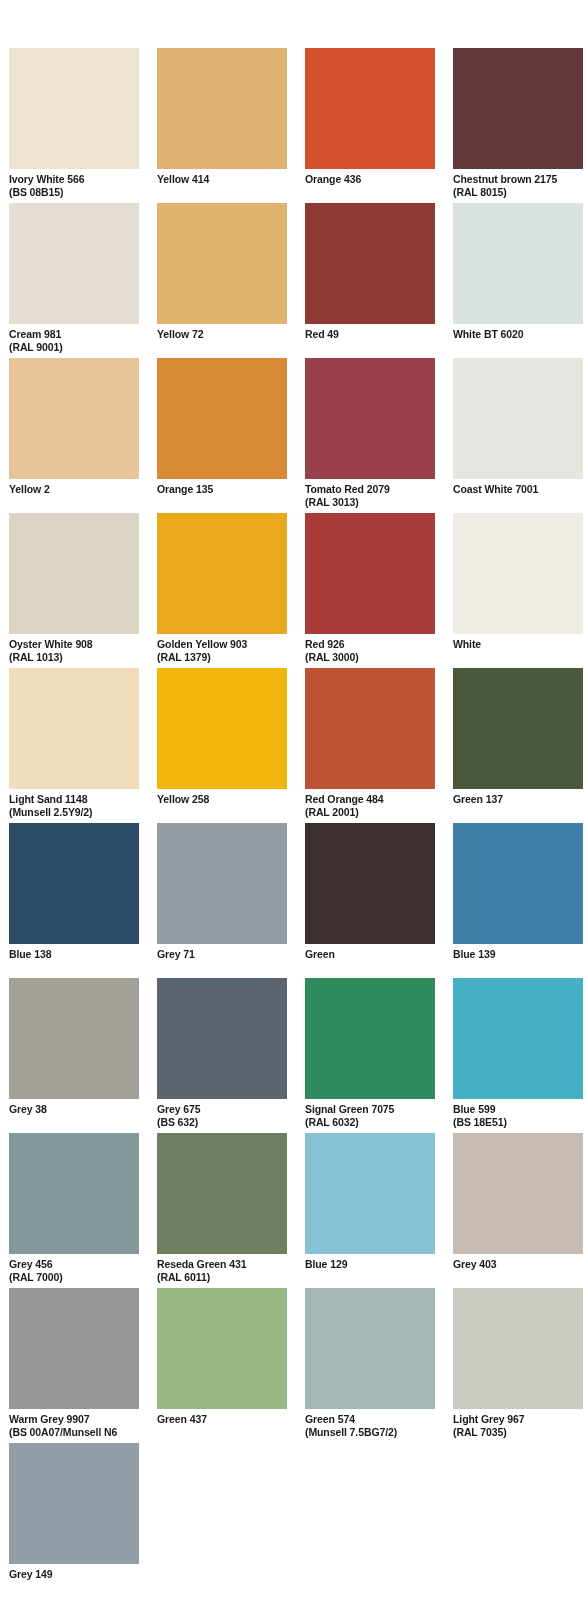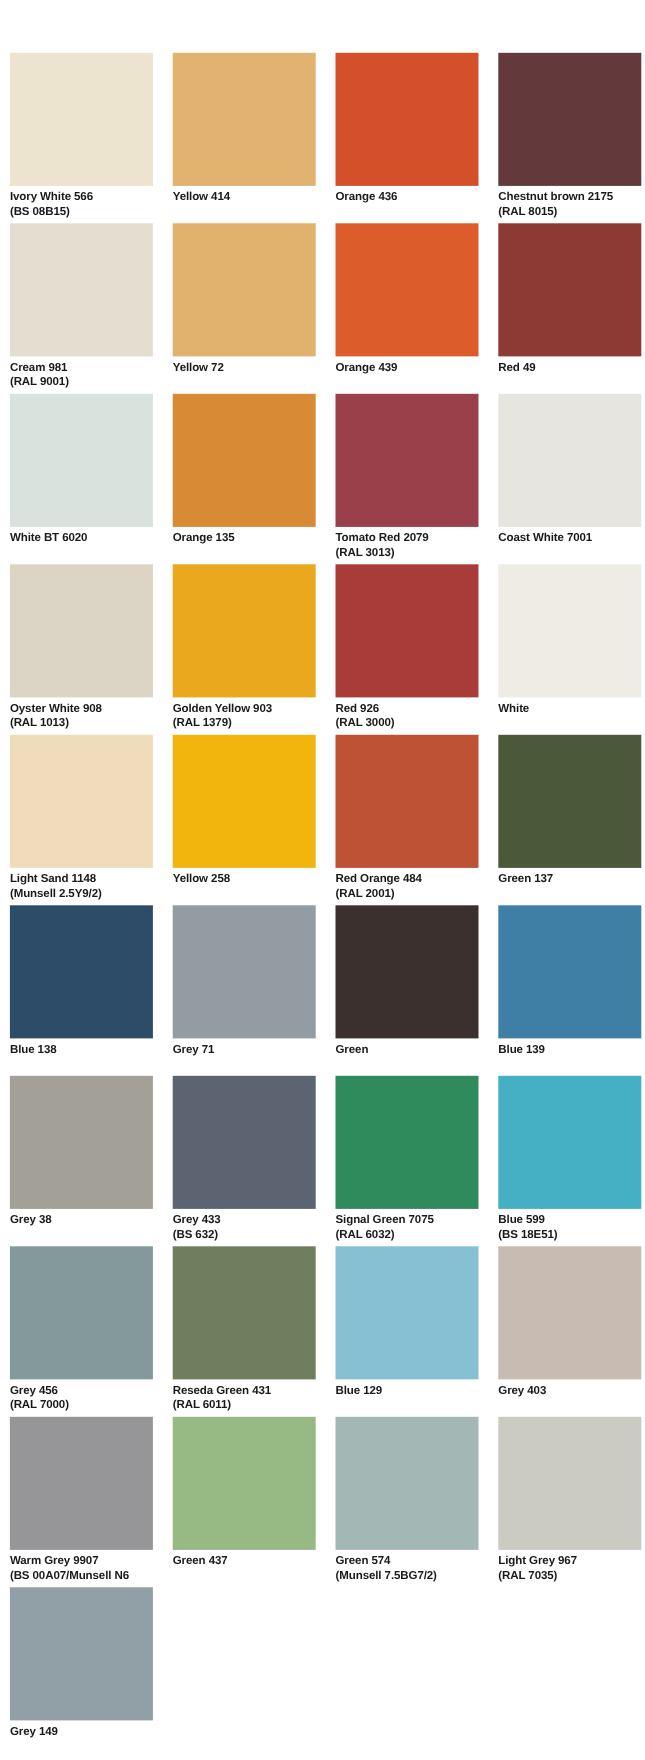--- a/index.html
+++ b/index.html
@@ -80,32 +80,32 @@
         <div class="caption"><span>Chestnut brown 2175</span><span class="line2">(RAL 8015)</span></div>
       </div>
       <div class="cell col-1">
         <div class="swatch" style="background-color: rgb(228, 222, 208);"></div>
         <div class="caption"><span>Cream 981</span><span class="line2">(RAL 9001)</span></div>
       </div>
       <div class="cell col-2">
         <div class="swatch" style="background-color: rgb(224, 178, 110);"></div>
         <div class="caption"><span>Yellow 72</span></div>
       </div>
-      <div class="cell col-3">
-        <div class="swatch" style="background-color: rgb(220, 92, 44);"></div>
-        <div class="caption"><span>Orange 439</span></div>
-      </div>
       <div class="cell col-4">
         <div class="swatch" style="background-color: rgb(142, 58, 52);"></div>
         <div class="caption"><span>Red 49</span></div>
       </div>
       <div class="cell col-1">
         <div class="swatch" style="background-color: rgb(218, 226, 221);"></div>
         <div class="caption"><span>White BT 6020</span></div>
       </div>
+      <div class="cell col-2">
+        <div class="swatch" style="background-color: rgb(231, 196, 150);"></div>
+        <div class="caption"><span>Yellow 2</span></div>
+      </div>
       <div class="cell col-3">
         <div class="swatch" style="background-color: rgb(217, 138, 53);"></div>
         <div class="caption"><span>Orange 135</span></div>
       </div>
       <div class="cell col-4">
         <div class="swatch" style="background-color: rgb(153, 64, 74);"></div>
         <div class="caption"><span>Tomato Red 2079</span><span class="line2">(RAL 3013)</span></div>
       </div>
       <div class="cell col-1">
         <div class="swatch" style="background-color: rgb(230, 229, 224);"></div>
@@ -158,21 +158,21 @@
       <div class="cell col-2">
         <div class="swatch" style="background-color: rgb(63, 127, 165);"></div>
         <div class="caption"><span>Blue 139</span></div>
       </div>
       <div class="cell col-3">
         <div class="swatch" style="background-color: rgb(163, 160, 152);"></div>
         <div class="caption"><span>Grey 38</span></div>
       </div>
       <div class="cell col-4">
         <div class="swatch" style="background-color: rgb(92, 100, 114);"></div>
-        <div class="caption"><span>Grey 433</span><span class="line2">(BS 632)</span></div>
+        <div class="caption"><span>Grey 675</span><span class="line2">(BS 632)</span></div>
       </div>
       <div class="cell col-1">
         <div class="swatch" style="background-color: rgb(47, 139, 91);"></div>
         <div class="caption"><span>Signal Green 7075</span><span class="line2">(RAL 6032)</span></div>
       </div>
       <div class="cell col-2">
         <div class="swatch" style="background-color: rgb(69, 176, 196);"></div>
         <div class="caption"><span>Blue 599</span><span class="line2">(BS 18E51)</span></div>
       </div>
       <div class="cell col-4">

